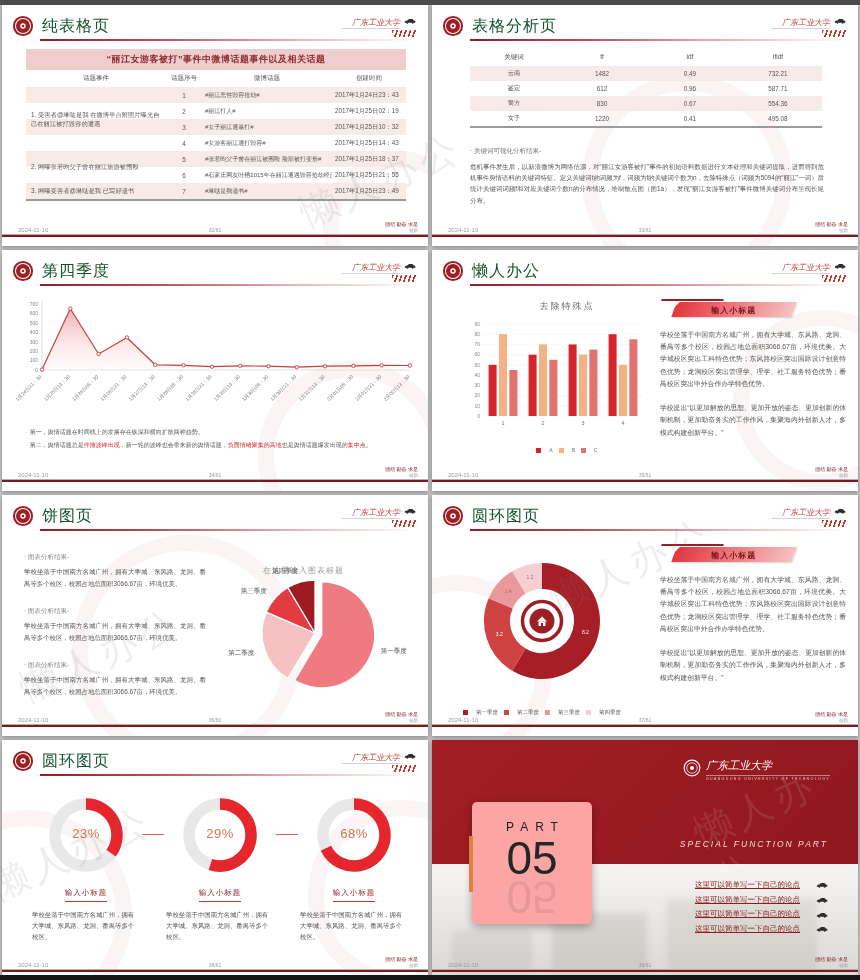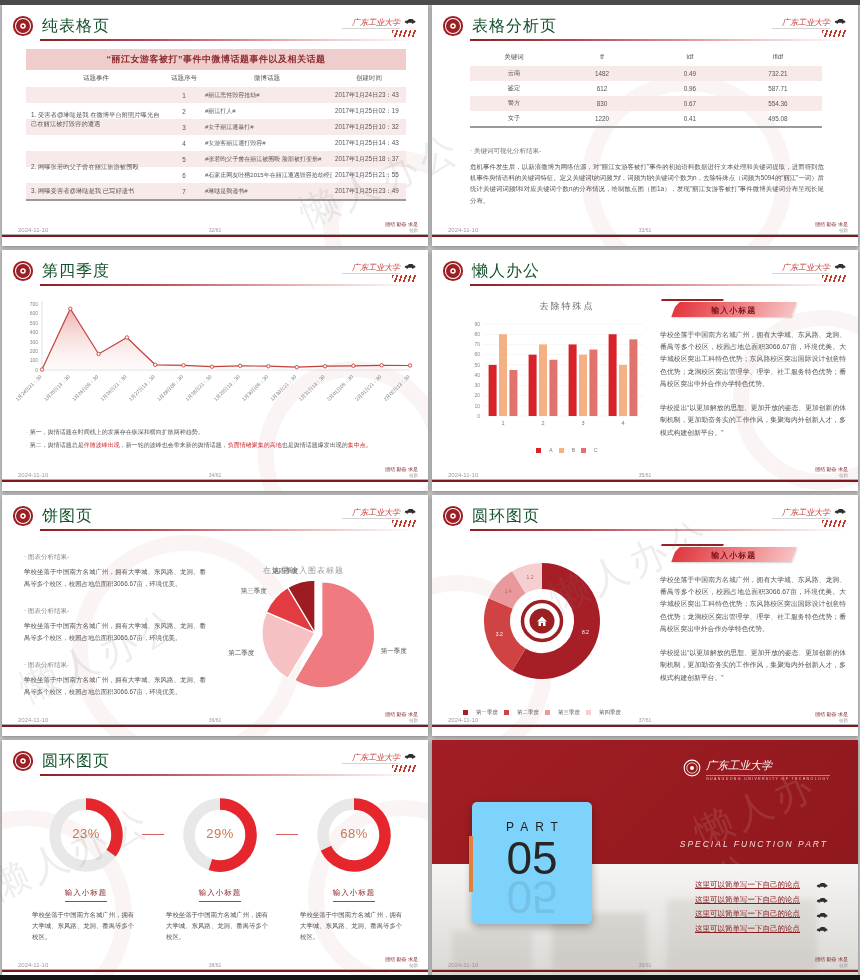--- a/index.html
+++ b/index.html
@@ -79,21 +79,21 @@
 .gunit{position:absolute;top:52px;width:124px;text-align:center;z-index:2;}
 .gsvg{display:block;margin:0 auto;}
 .gpct{position:absolute;top:34px;left:0;right:0;text-align:center;font-size:13px;color:#cc7752;letter-spacing:.5px;}
 .gsub{margin-top:10px;font-size:7.5px;color:#8c2a2e;display:inline-block;border-bottom:1px solid #c0392b;padding-bottom:3px;letter-spacing:1px;}
 .gtext{margin-top:8px;font-size:6.4px;color:#555;line-height:1.7;text-align:left;padding:0 8px;}
 .gconn{position:absolute;top:94px;width:22px;height:1px;background:#d2605c;z-index:2;}
 
 .s8red{position:absolute;left:0;top:0;right:0;height:124px;background:linear-gradient(135deg,#a21e24,#8f181d);}
 .s8photo{position:absolute;left:0;top:124px;right:0;bottom:0;background:linear-gradient(#f6f5f3,#d9d7d4);overflow:hidden;}
 .bldg{position:absolute;filter:blur(3px);}
-.card{position:absolute;left:40px;top:62px;width:120px;height:122px;background:#7dd3fc;border-radius:5px;box-shadow:0 3px 9px rgba(0,0,0,.32);z-index:2;text-align:center;overflow:hidden;}
+.card{position:absolute;left:40px;top:62px;width:120px;height:122px;background:#fca5a5;border-radius:5px;box-shadow:0 3px 9px rgba(0,0,0,.32);z-index:2;text-align:center;overflow:hidden;}
 .obar{position:absolute;left:37px;top:96px;width:4px;height:56px;background:#e0813f;z-index:3;}
 .part{margin-top:18px;font-size:12px;letter-spacing:7px;text-indent:7px;color:#1e1e1e;}
 .pnum{font-size:46px;color:#262626;line-height:1.05;}
 .pref{font-size:46px;line-height:.62;color:rgba(40,40,40,.10);transform:scaleY(-1);}
 .d8title{position:absolute;right:30px;top:68px;font-family:"Liberation Serif","DejaVu Serif",serif;font-size:21px;color:#fff;letter-spacing:3px;z-index:2;}
 .d8sub{position:absolute;right:30px;top:99px;font-size:8.5px;font-style:italic;color:#f3d9da;letter-spacing:2px;z-index:2;}
 .d8bullets{position:absolute;right:30px;top:138px;z-index:2;}
 .dbullet{font-size:7.5px;color:#8c1c20;line-height:1.95;display:flex;align-items:center;justify-content:flex-end;gap:16px;text-decoration:underline;}
 .s8brand{position:absolute;right:28px;top:18px;z-index:2;display:flex;align-items:center;gap:5px;}
 .s8script{font-family:"DejaVu Serif",serif;font-style:italic;font-size:11px;color:#fff;white-space:nowrap;}

